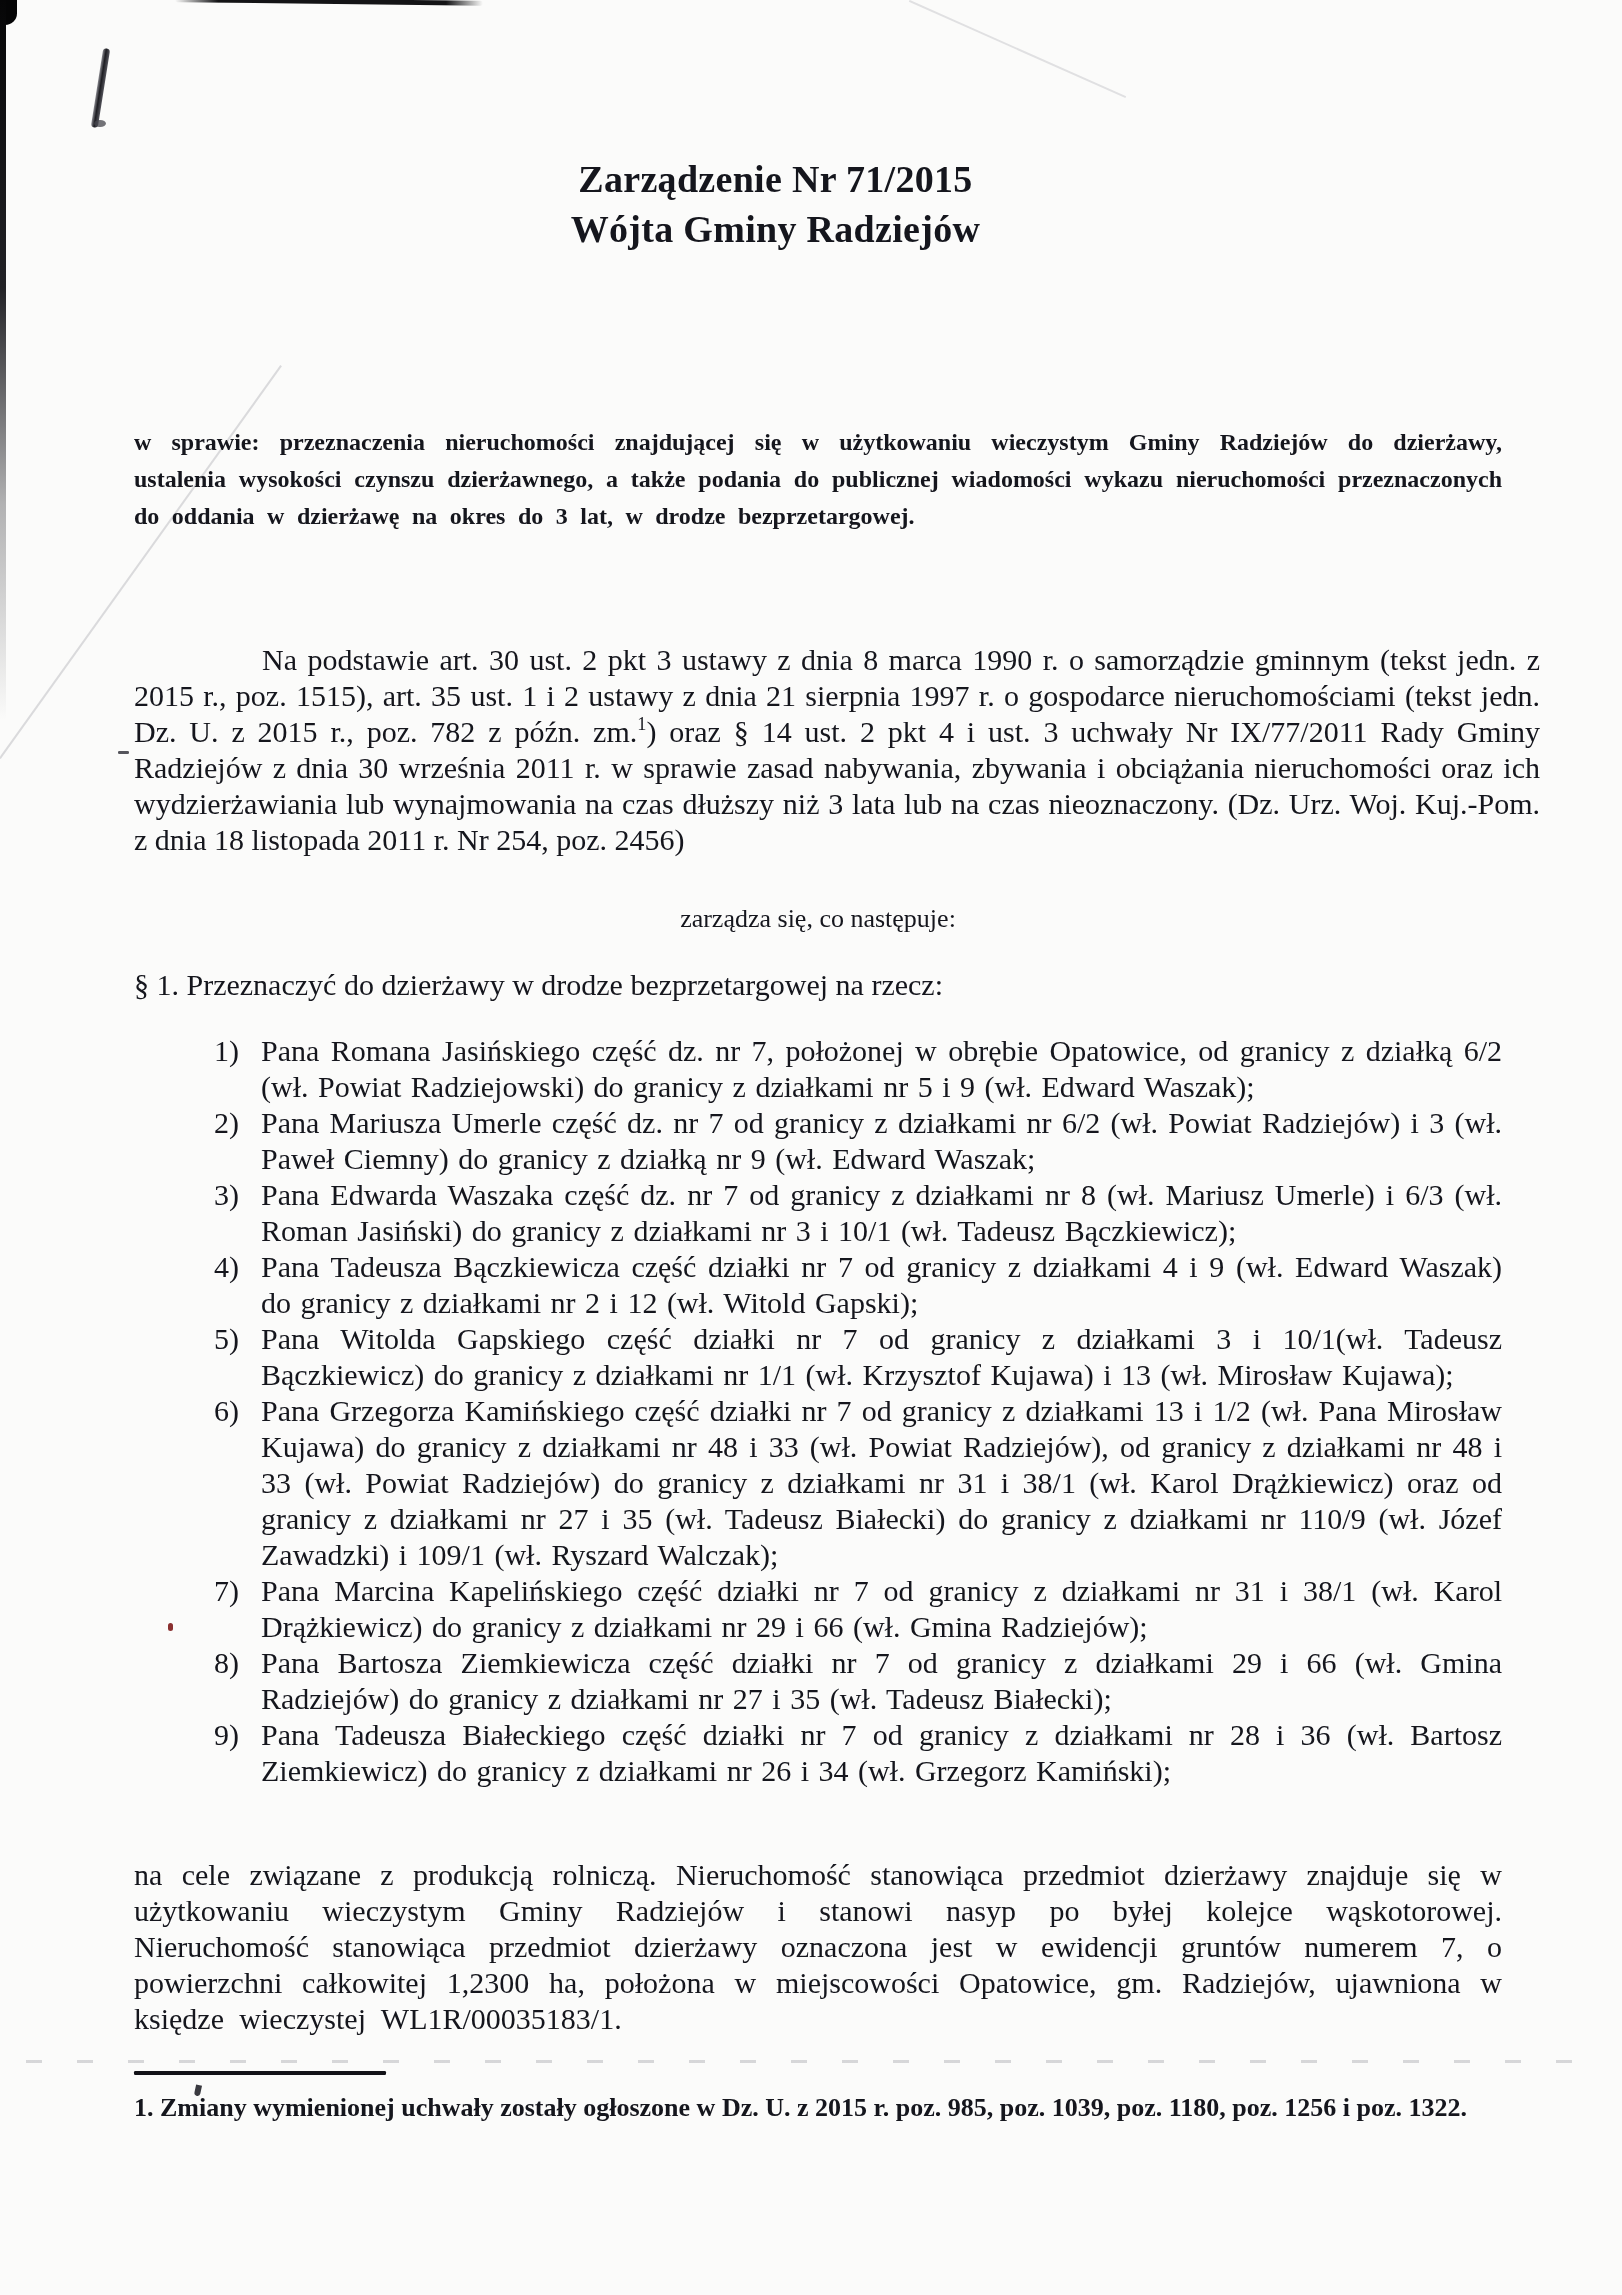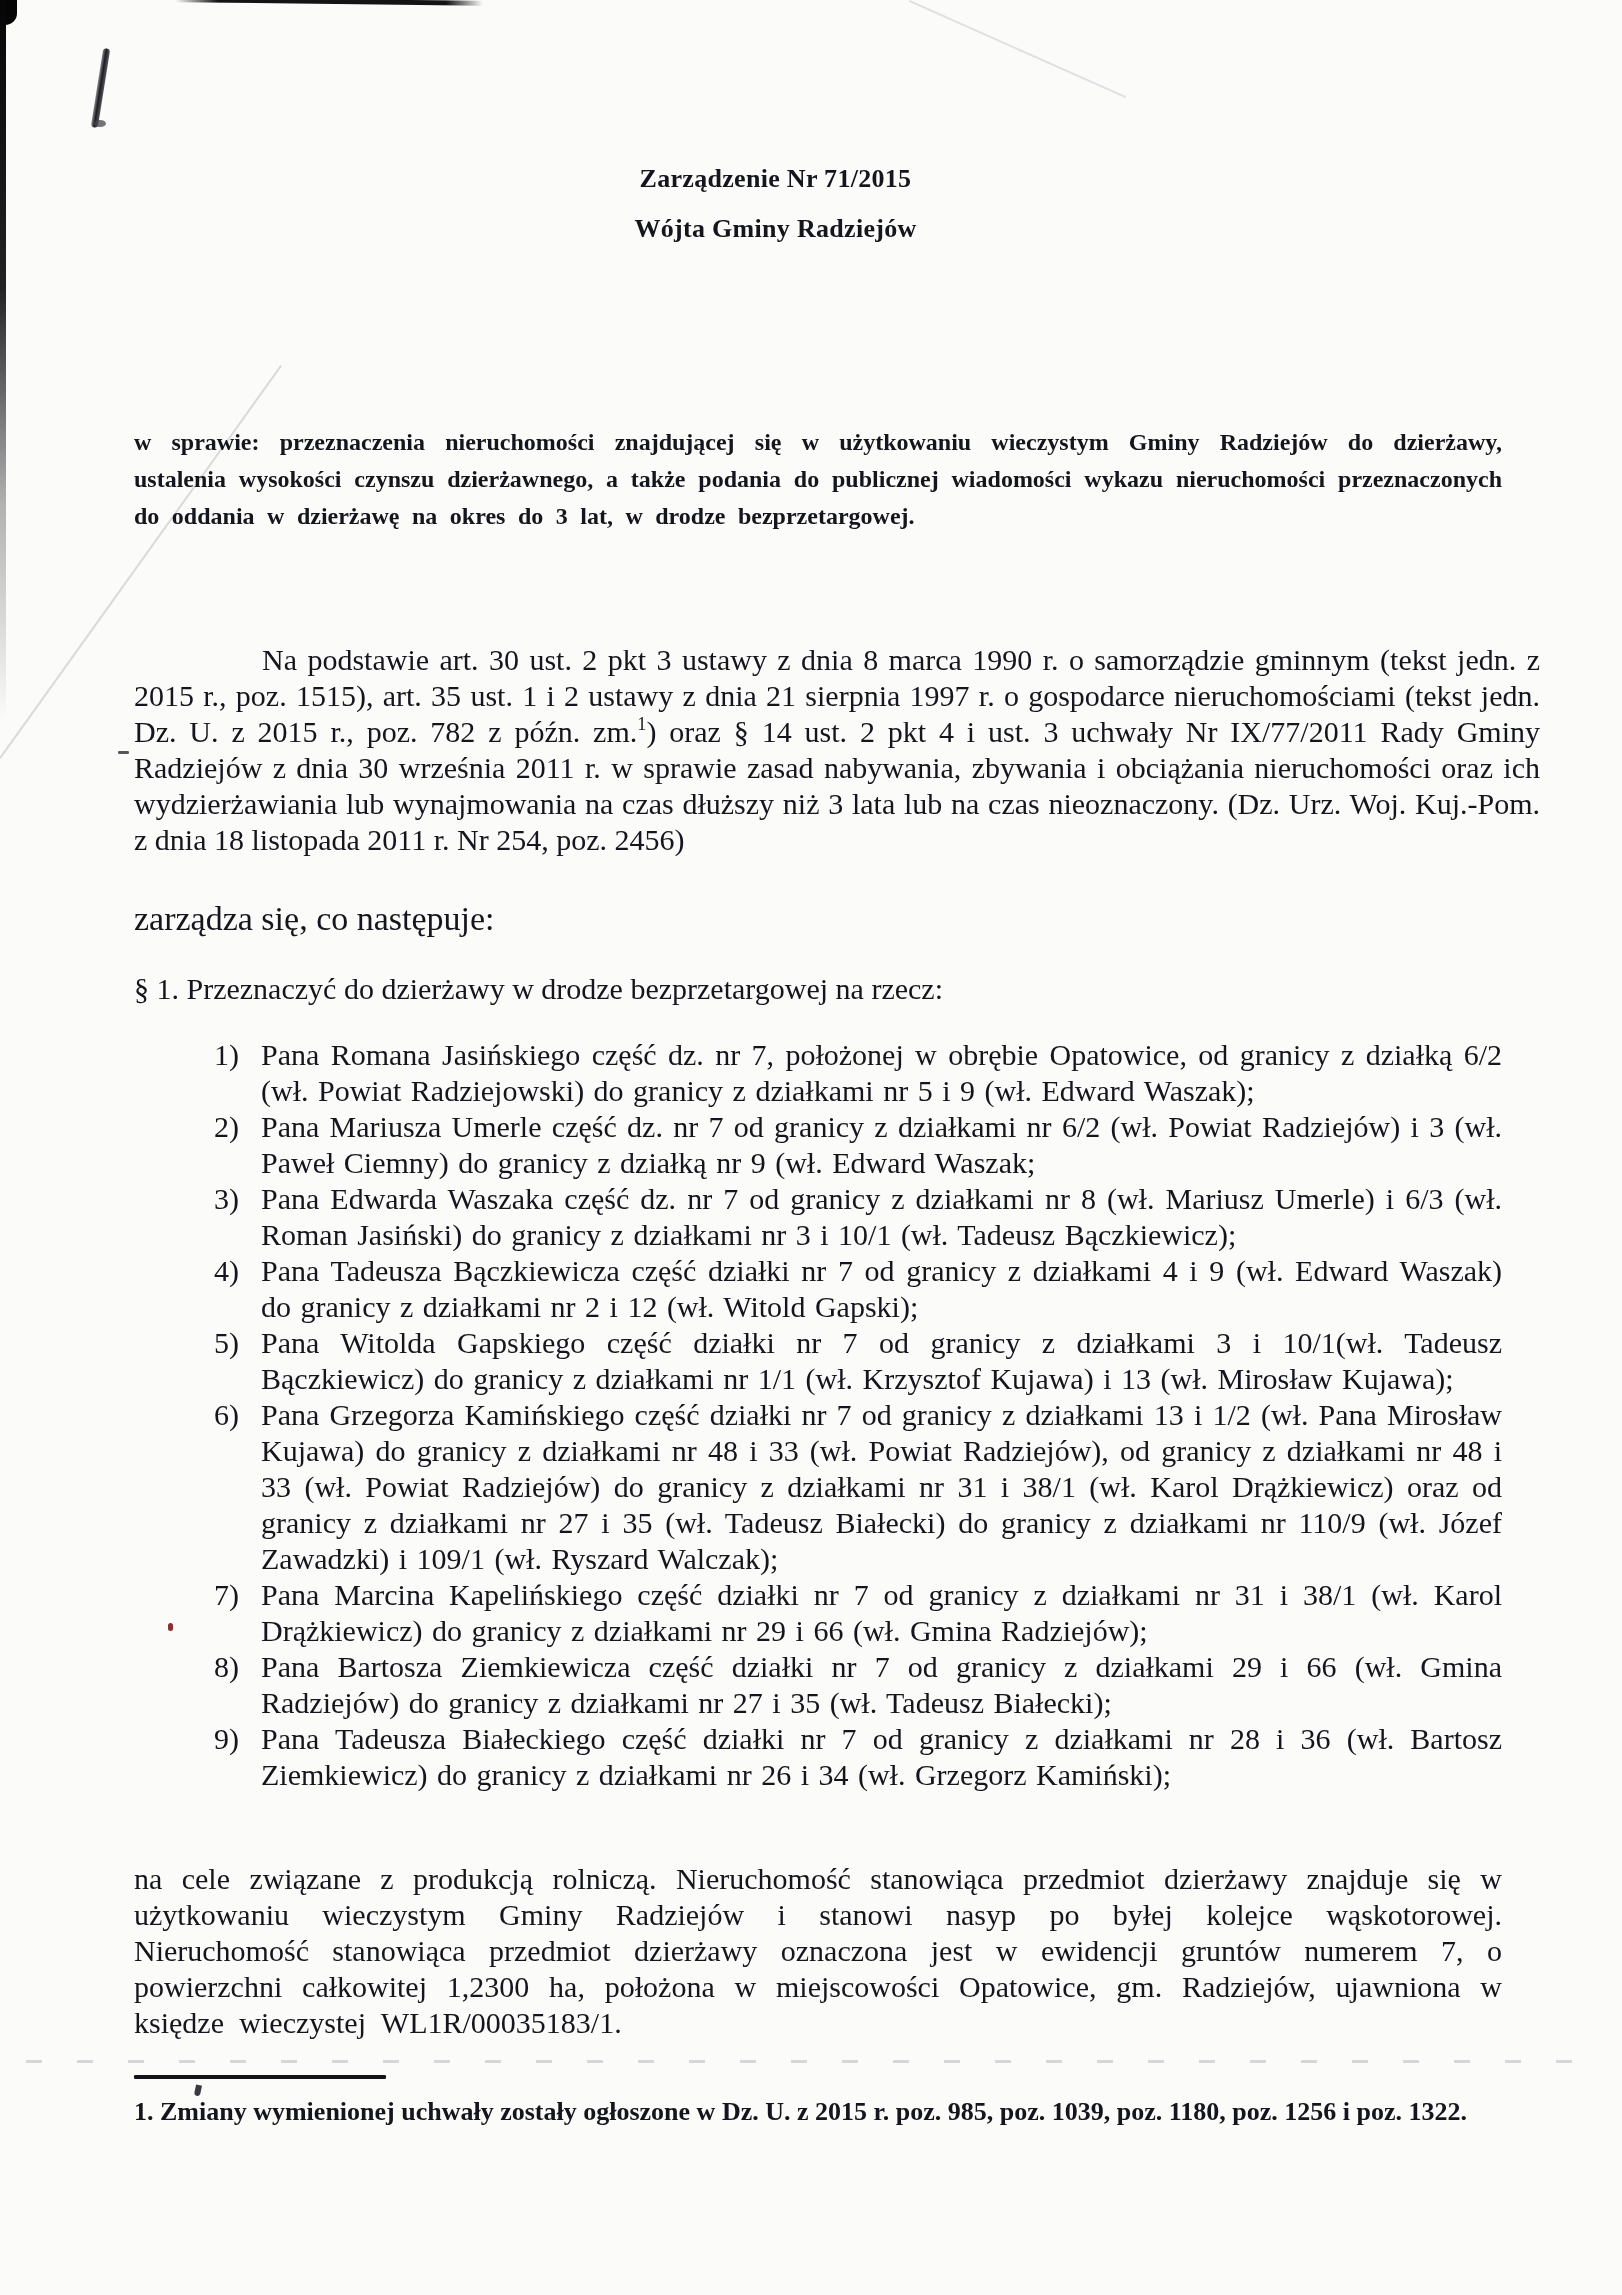--- a/index.html
+++ b/index.html
@@ -22,21 +22,21 @@
     left: 134px;
     top: 0;
     width: 1368px;
   }
 
   .title-block {
     margin-top: 154px;
     margin-right: 85px;
     text-align: center;
     font-weight: bold;
-    font-size: 26px;
+    font-size: 38px;
     line-height: 50px;
     letter-spacing: 0.3px;
   }
 
   .subject {
     margin-top: 170px;
     font-weight: bold;
     font-size: 24px;
     line-height: 37px;
     text-align: justify;
@@ -52,22 +52,22 @@
     text-indent: 128px;
   }
   .legal sup {
     font-size: 18.3px;
     line-height: 0;
     vertical-align: 11.8px;
   }
 
   .ordain {
     margin-top: 43px;
-    text-align: left;
-    font-size: 34px;
+    text-align: center;
+    font-size: 26px;
     line-height: 36px;
   }
 
   .sec1-heading {
     font-size: 30px;
     line-height: 36px;
   }
 
   .lease-list {
     margin: 0;

